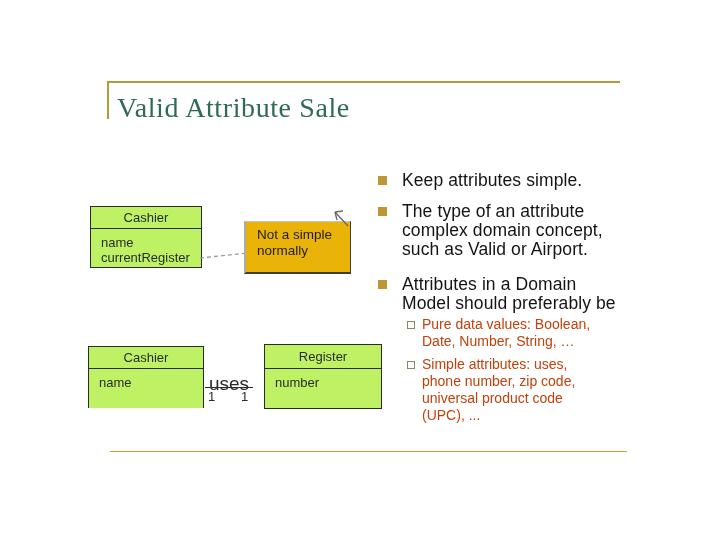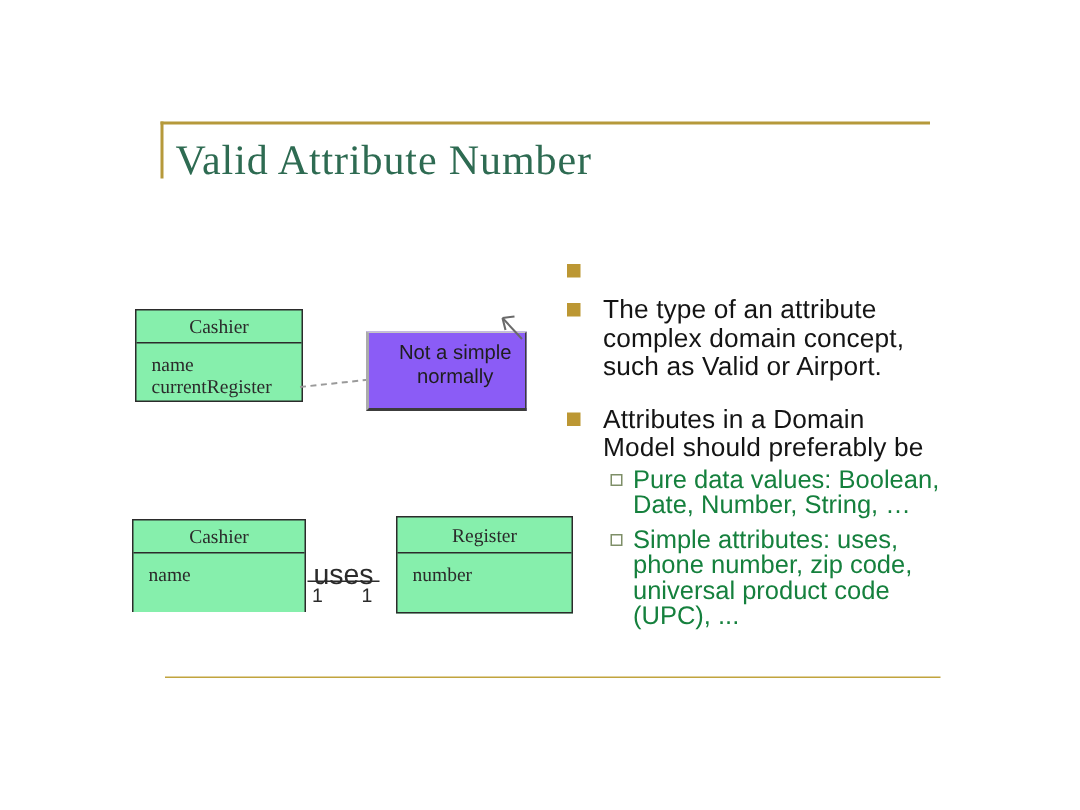--- a/index.html
+++ b/index.html
@@ -11,60 +11,60 @@
   .rule-top{position:absolute;left:107px;top:81px;width:513px;height:2px;background:#B6993B;}
   .rule-left{position:absolute;left:107px;top:81px;width:2px;height:38px;background:#B6993B;}
   .rule-bottom{position:absolute;left:110px;top:451px;width:517px;height:1px;background:#C1A43E;}
   
   .title{
     position:absolute;left:117px;top:92px;
     font-family:"Liberation Serif", serif;font-size:28px;font-weight:400;
     color:#2E6B52;letter-spacing:0.6px;white-space:nowrap;
   }
   
-  .uml-class{position:absolute;border:1px solid #2b2b2b;background:#86efac;font-size:13px;color:#2b2b2b;font-family:Liberation Serif, serif;}
+  .uml-class{position:absolute;border:1px solid #2b2b2b;background:#bef264;font-size:13px;color:#2b2b2b;}
   .uml-class .ct{border-bottom:1px solid #2b2b2b;text-align:center;height:21px;line-height:21px;}
   .uml-class .ca{padding:6px 0 0 10px;line-height:15px;}
   .no-bottom{border-bottom:none;}
   
   .uml-note{
     position:absolute;left:244px;top:221px;width:93px;height:45px;
     border-left:2px solid #ababab;border-top:1px solid #c6c6c6;
     border-right:1px solid #3c3c3c;border-bottom:2px solid #3c3c3c;
-    padding:5px 0 0 11px;font-size:13.5px;line-height:16px;color:#1e1e1e;background:#8b5cf6;text-align:center;
+    padding:5px 0 0 11px;font-size:13.5px;line-height:16px;color:#1e1e1e;background:#eab308;
   }
   .svg-abs{position:absolute;}
   
   .assoc-label{position:absolute;left:206px;top:373px;width:46px;text-align:center;font-size:19px;color:#2b2b2b;}
   .assoc-line{position:absolute;left:205px;top:387px;width:48px;height:1px;background:#2b2b2b;}
   .mult{position:absolute;top:389px;font-size:13px;color:#2b2b2b;}
   .mult-l{left:208px;}
   .mult-r{left:241px;}
   
   .bullets{position:absolute;left:378px;top:171px;width:256px;}
   .bullet{display:flex;}
   .bullet .sq{flex:none;width:9px;height:9px;background:#BC9733;margin:5px 15px 0 0;}
   .bullet .btext{font-size:17.5px;line-height:19px;color:#141414;letter-spacing:0.1px;}
   .b1{margin-bottom:12px;}
   .b2{margin-bottom:16px;}
   .b3{margin-bottom:3px;}
   .sub{margin-left:29px;display:flex;}
   .sub .osq{flex:none;width:6px;height:6px;border:1px solid #7E8F68;background:#fff;margin:5px 7px 0 0;}
-  .sub .btext{font-size:17px;line-height:17px;color:#15803d;}
+  .sub .btext{font-size:14px;line-height:17px;color:#c2410c;}
   .s1{margin-bottom:6px;}
   .bline{display:block;white-space:nowrap;}
 </style>
 </head>
 <body>
 
 <div class="rule-top"></div>
 <div class="rule-left"></div>
 <div class="rule-bottom"></div>
 
-<div class="title">Valid Attribute Number</div>
+<div class="title">Valid Attribute Sale</div>
 
 <div class="uml-class" style="left:90px;top:206px;width:110px;height:60px;">
   <div class="ct">Cashier</div>
   <div class="ca">
     <div>name</div>
     <div>currentRegister</div>
   </div>
 </div>
 
 <svg class="svg-abs" style="left:198px;top:248px;" width="52" height="14" viewBox="0 0 52 14">
@@ -97,20 +97,23 @@
   <div class="ct" style="height:23px;line-height:23px;">Register</div>
   <div class="ca">
     <div>number</div>
   </div>
 </div>
 
 <div class="bullets">
 
   <div class="bullet b1">
     <span class="sq"></span>
+    <span class="btext">
+      <span class="bline">Keep attributes simple.</span>
+    </span>
   </div>
 
   <div class="bullet b2">
     <span class="sq"></span>
     <span class="btext">
       <span class="bline">The type of an attribute</span>
       <span class="bline">complex domain concept,</span>
       <span class="bline">such as Valid or Airport.</span>
     </span>
   </div>

